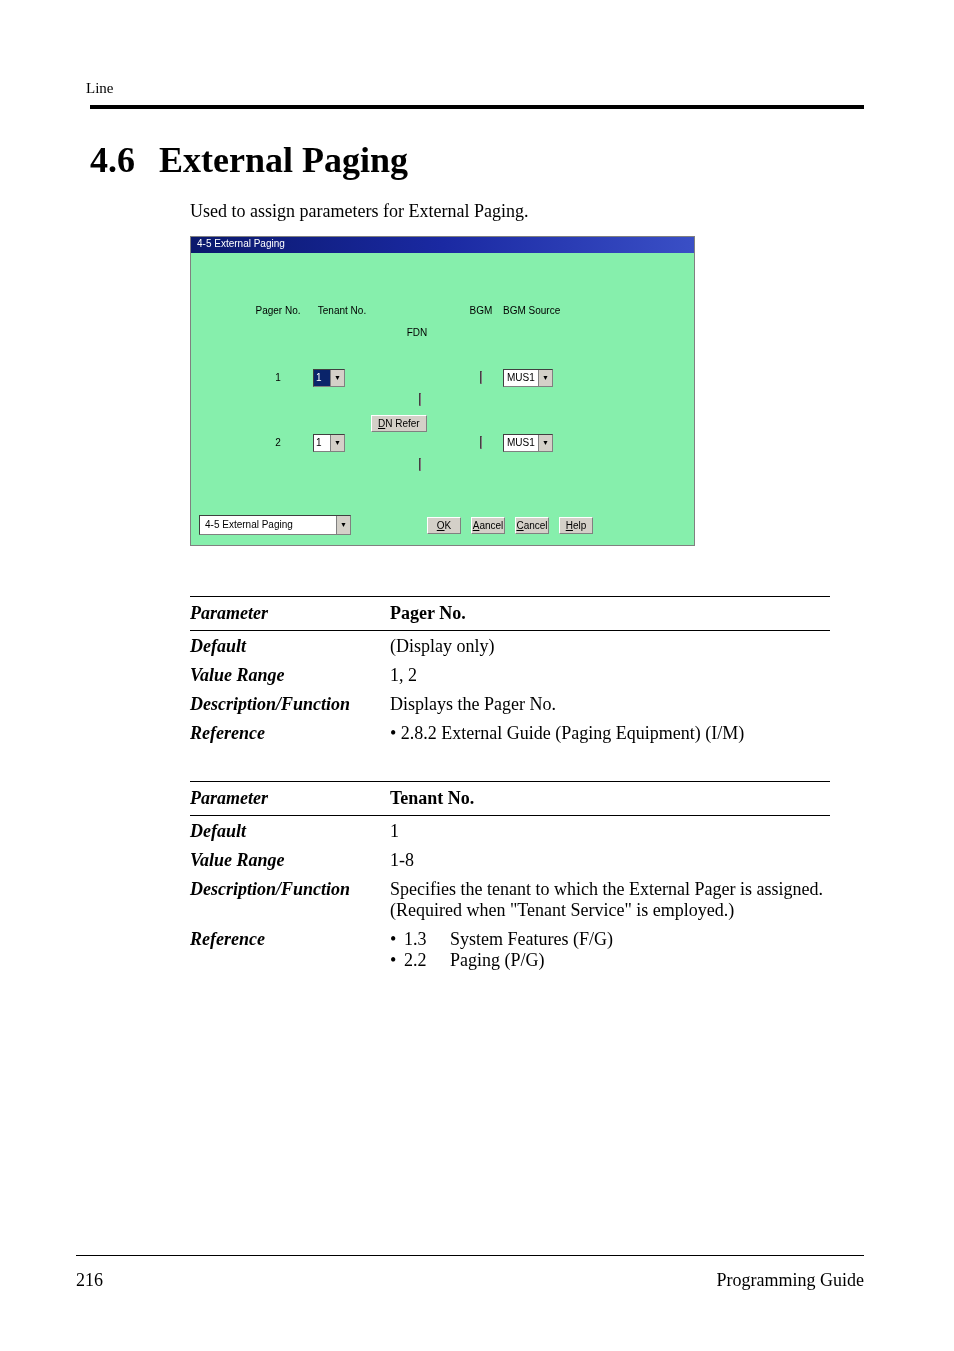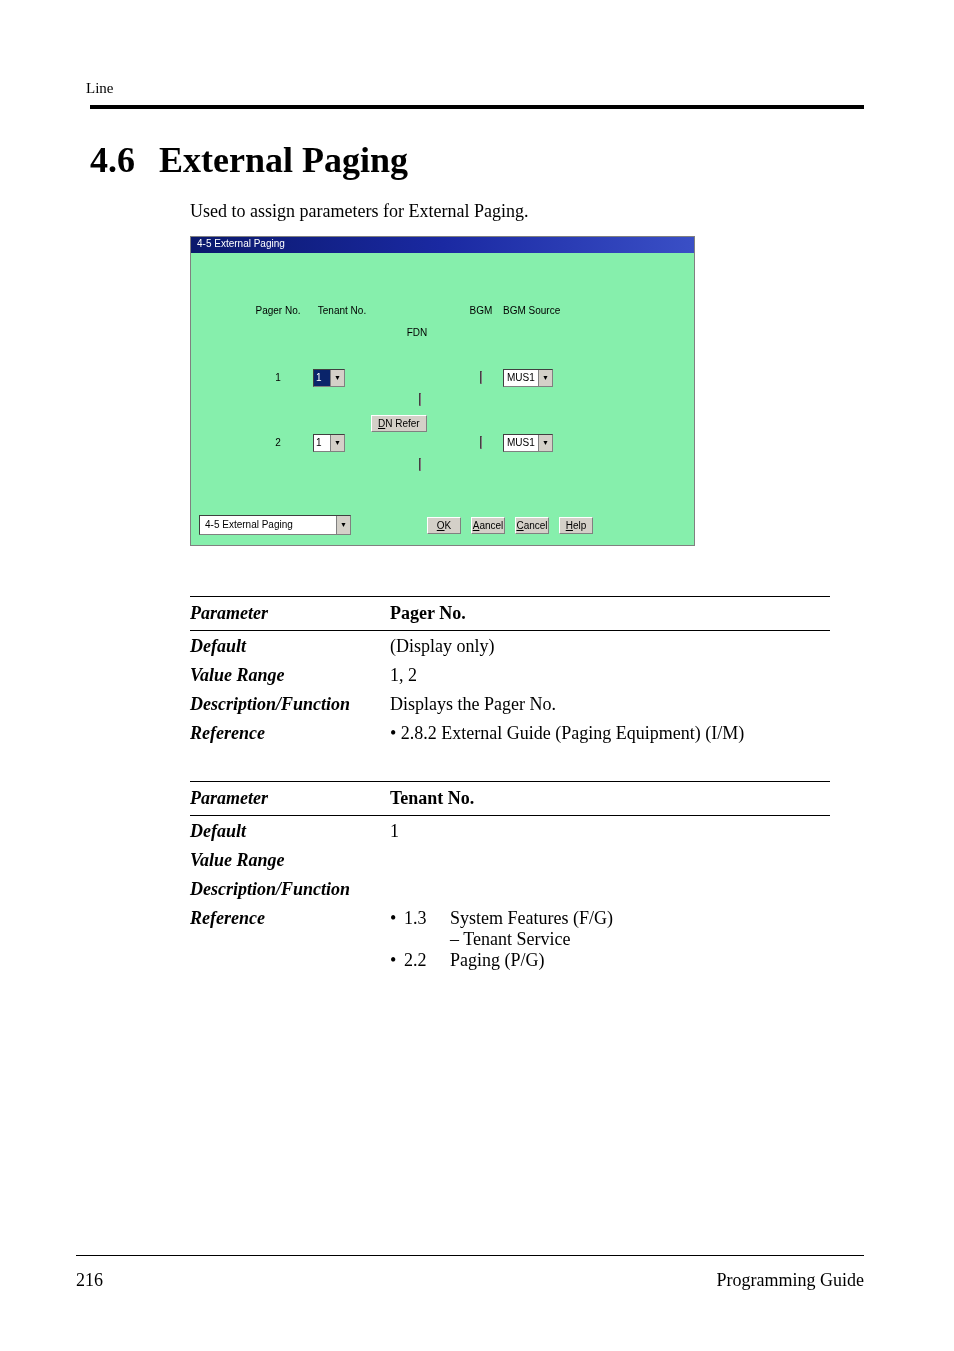--- a/index.html
+++ b/index.html
@@ -305,33 +305,34 @@
   <div class="p-header">
     <div class="p-label">Parameter</div>
     <div class="p-val p-val-bold">Tenant No.</div>
   </div>
   <div class="p-row">
       <div class="p-label">Default</div>
       <div class="p-val">1</div>
     </div>
   <div class="p-row">
       <div class="p-label">Value Range</div>
+      <div class="p-val">1-8</div>
     </div>
   <div class="p-row">
       <div class="p-label">Description/Function</div>
+      <div class="p-val">Specifies the tenant to which the External Pager is assigned. (Required when "Tenant Service" is employed.)</div>
     </div>
   <div class="p-row">
     <div class="p-label">Reference</div>
     <div class="p-val">
       <div class="bullet-line">
           <span class="bull">•</span>
           <span class="num">1.3</span>
           <span>System Features (F/G)</span>
         </div>
-      <div class="sub-indent">– Tenant Service</div>
       <div class="bullet-line">
           <span class="bull">•</span>
           <span class="num">2.2</span>
           <span>Paging (P/G)</span>
         </div>
     </div>
   </div>
 </div>
 
 <div class="page-footer">

